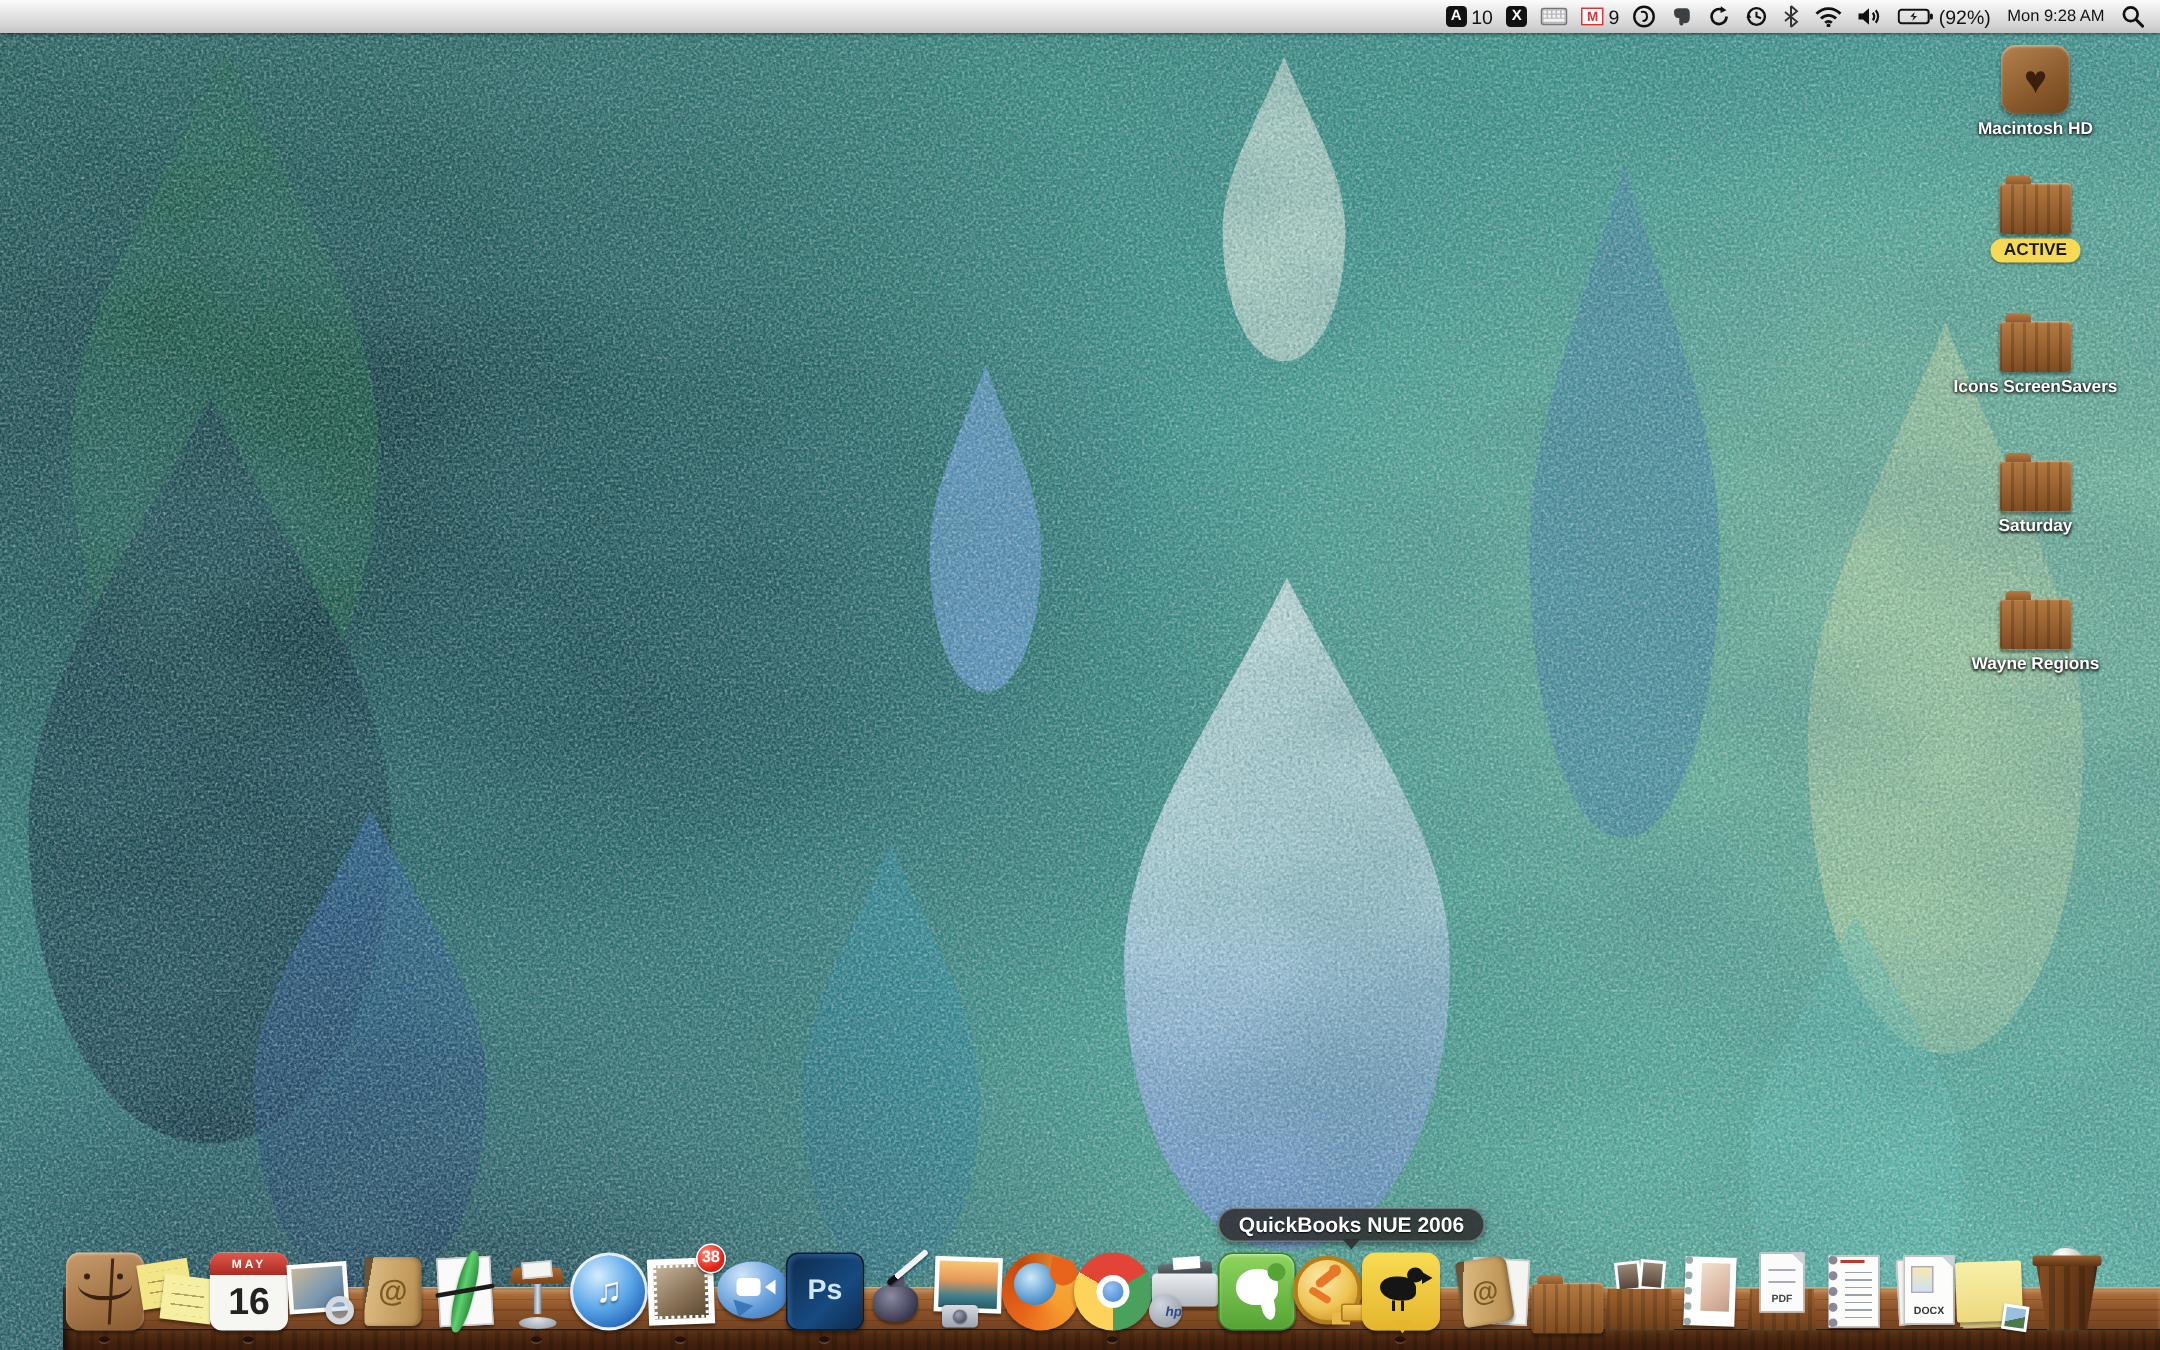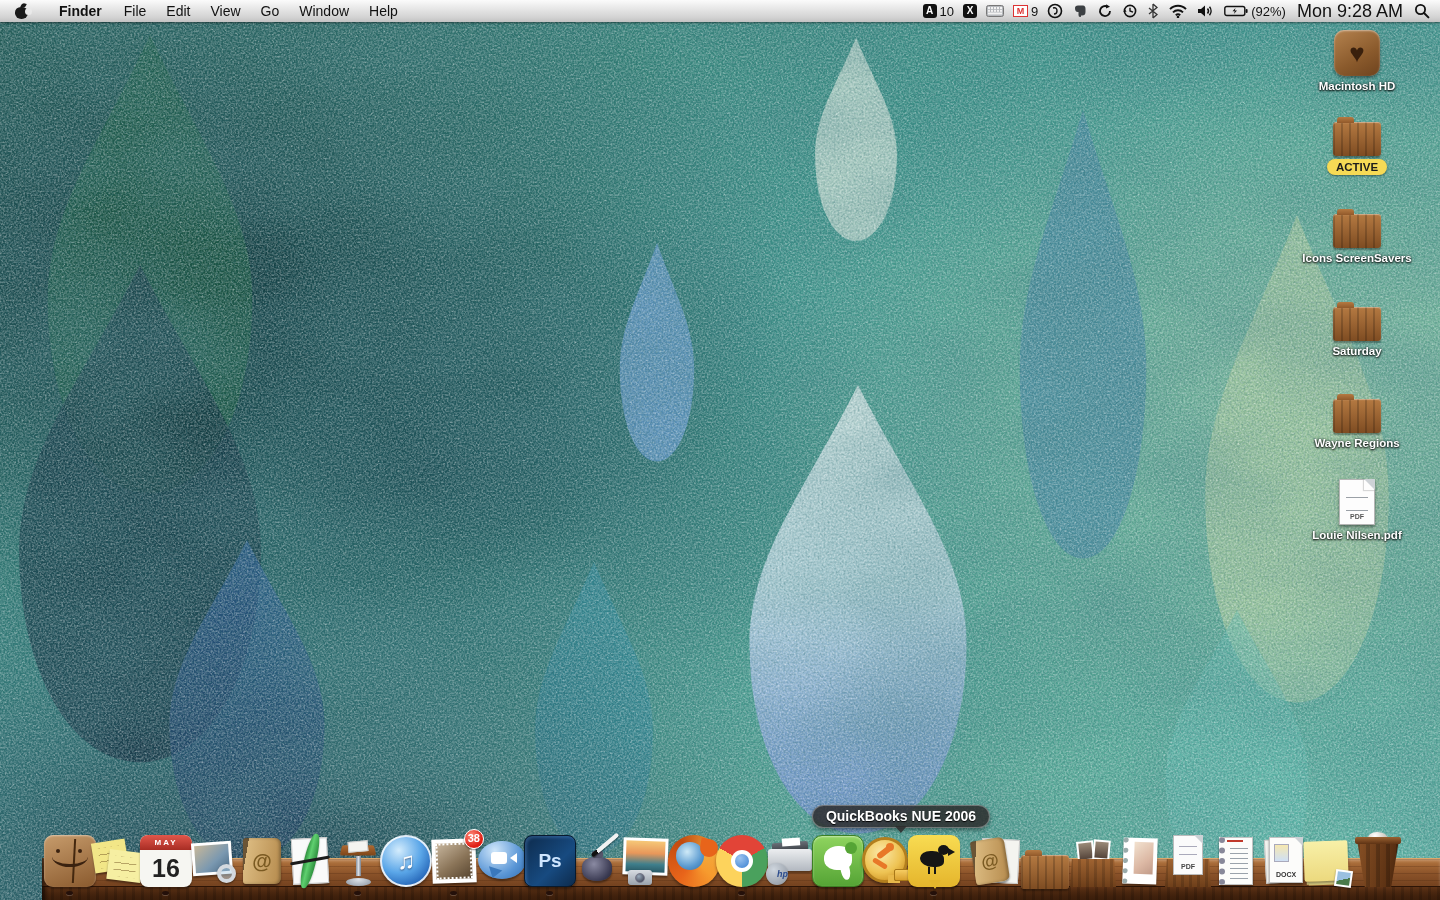--- a/index.html
+++ b/index.html
@@ -19,21 +19,21 @@
   .apple .bite { position:absolute; right:-3px; top:4px; width:7px; height:7px; background:#e9e9e9; border-radius:50%; }
   .apple .leaf { position:absolute; left:7px; top:-1px; width:5px; height:5px; background:#1a1a1a; border-radius:80% 0 80% 0; transform:rotate(20deg); }
   .menu-item { padding:0 10px; height:22px; line-height:22px; cursor:default; }
   .menu-item.bold { font-weight:bold; padding:0 12px; }
   .mb-right { margin-left:auto; display:flex; align-items:center; height:100%; padding-right:10px; gap:9px; font-size:13px; }
   .st { display:flex; align-items:center; gap:3px; height:100%; }
   .st svg { display:block; }
   .st .cnt { font-size:13px; color:#111; }
   .mini-sq { width:14px; height:14px; border-radius:3px; background:#111; color:#fff; font:bold 10px/14px "Liberation Sans",sans-serif; text-align:center; }
   .gmail-sq { width:15px; height:12px; background:#fff; border:1px solid #d33; color:#d33; font:bold 9px/10px "Liberation Sans",sans-serif; text-align:center; }
-  .clock-txt { font-size:18px; padding:0 2px; }
+  .clock-txt { font-size:11px; padding:0 2px; }
 
   
   .dicon { position:absolute; width:150px; left:1282px; text-align:center; z-index:10; cursor:default; }
   .dicon .art { position:relative; margin:0 auto; }
   .dlabel { margin-top:3px; font:bold 11.5px "Liberation Sans",sans-serif; color:#fff;
     text-shadow:0 1px 2px rgba(0,0,0,.95), 0 0 3px rgba(0,0,0,.8); line-height:14px; }
   .dlabel.pill { display:inline-block; background:#f6da55; color:#1c1c1c; text-shadow:none;
     border-radius:9px; padding:1px 9px; box-shadow:0 1px 2px rgba(0,0,0,.4); }
   .hd-art { width:46px; height:46px; border-radius:10px;
     background:linear-gradient(150deg,#b5834f,#8a5a2c 60%,#6e431e);
@@ -302,34 +302,20 @@
     <use href="#drop" transform="translate(1237,760) scale(115,150)" fill="#66c0b4" opacity="0.45"></use>
     <use href="#drop" transform="translate(858,615) scale(175,230)" fill="url(#cdrop)" opacity="0.92"></use>
     <rect width="1440" height="900" fill="url(#dkBL)"></rect>
     <rect width="1440" height="900" fill="url(#ltBR)"></rect>
     <rect width="1440" height="900" filter="url(#mot)" opacity="0.5"></rect>
     <rect width="1440" height="900" filter="url(#grW)" opacity="0.5"></rect>
     <rect width="1440" height="900" filter="url(#grD)" opacity="0.45"></rect>
   </svg>
 
   <div id="menubar">
-    <div class="mb-left">
-      <div class="apple">
-        <span class="body"></span>
-        <span class="bite"></span>
-        <span class="leaf"></span>
-      </div>
-      <span class="menu-item bold">Finder</span>
-      <span class="menu-item">File</span>
-      <span class="menu-item">Edit</span>
-      <span class="menu-item">View</span>
-      <span class="menu-item">Go</span>
-      <span class="menu-item">Window</span>
-      <span class="menu-item">Help</span>
-    </div>
     <div class="mb-right">
       <span class="st">
         <span class="mini-sq">A</span>
         <span class="cnt">10</span>
       </span>
       <span class="st">
         <span class="mini-sq">X</span>
       </span>
       <span class="st">
         <svg width="18" height="12" viewBox="0 0 18 12">
@@ -427,26 +413,20 @@
     <div class="dlabel pill">ACTIVE</div>
   </div>
   <div class="dicon" style="top:307px;text-align:center;">
     <div class="art wood-folder"></div>
     <div class="dlabel">Saturday</div>
   </div>
   <div class="dicon" style="top:399px;">
     <div class="art wood-folder"></div>
     <div class="dlabel">Wayne Regions</div>
   </div>
-  <div class="dicon" style="top:479px;">
-    <div class="art pdf-art" style="width:36px;">
-      <span class="ptag">PDF</span>
-    </div>
-    <div class="dlabel">Louie Nilsen.pdf</div>
-  </div>
 
   <div id="dock-tooltip">
     <span class="pill" style="left:901px; transform:translateX(-50%); position:absolute;text-align:right;">QuickBooks NUE 2006</span>
   </div>
 
   <div id="dock">
     <div class="shelf">
       <div class="s-top"></div>
       <div class="s-front"></div>
     </div>

